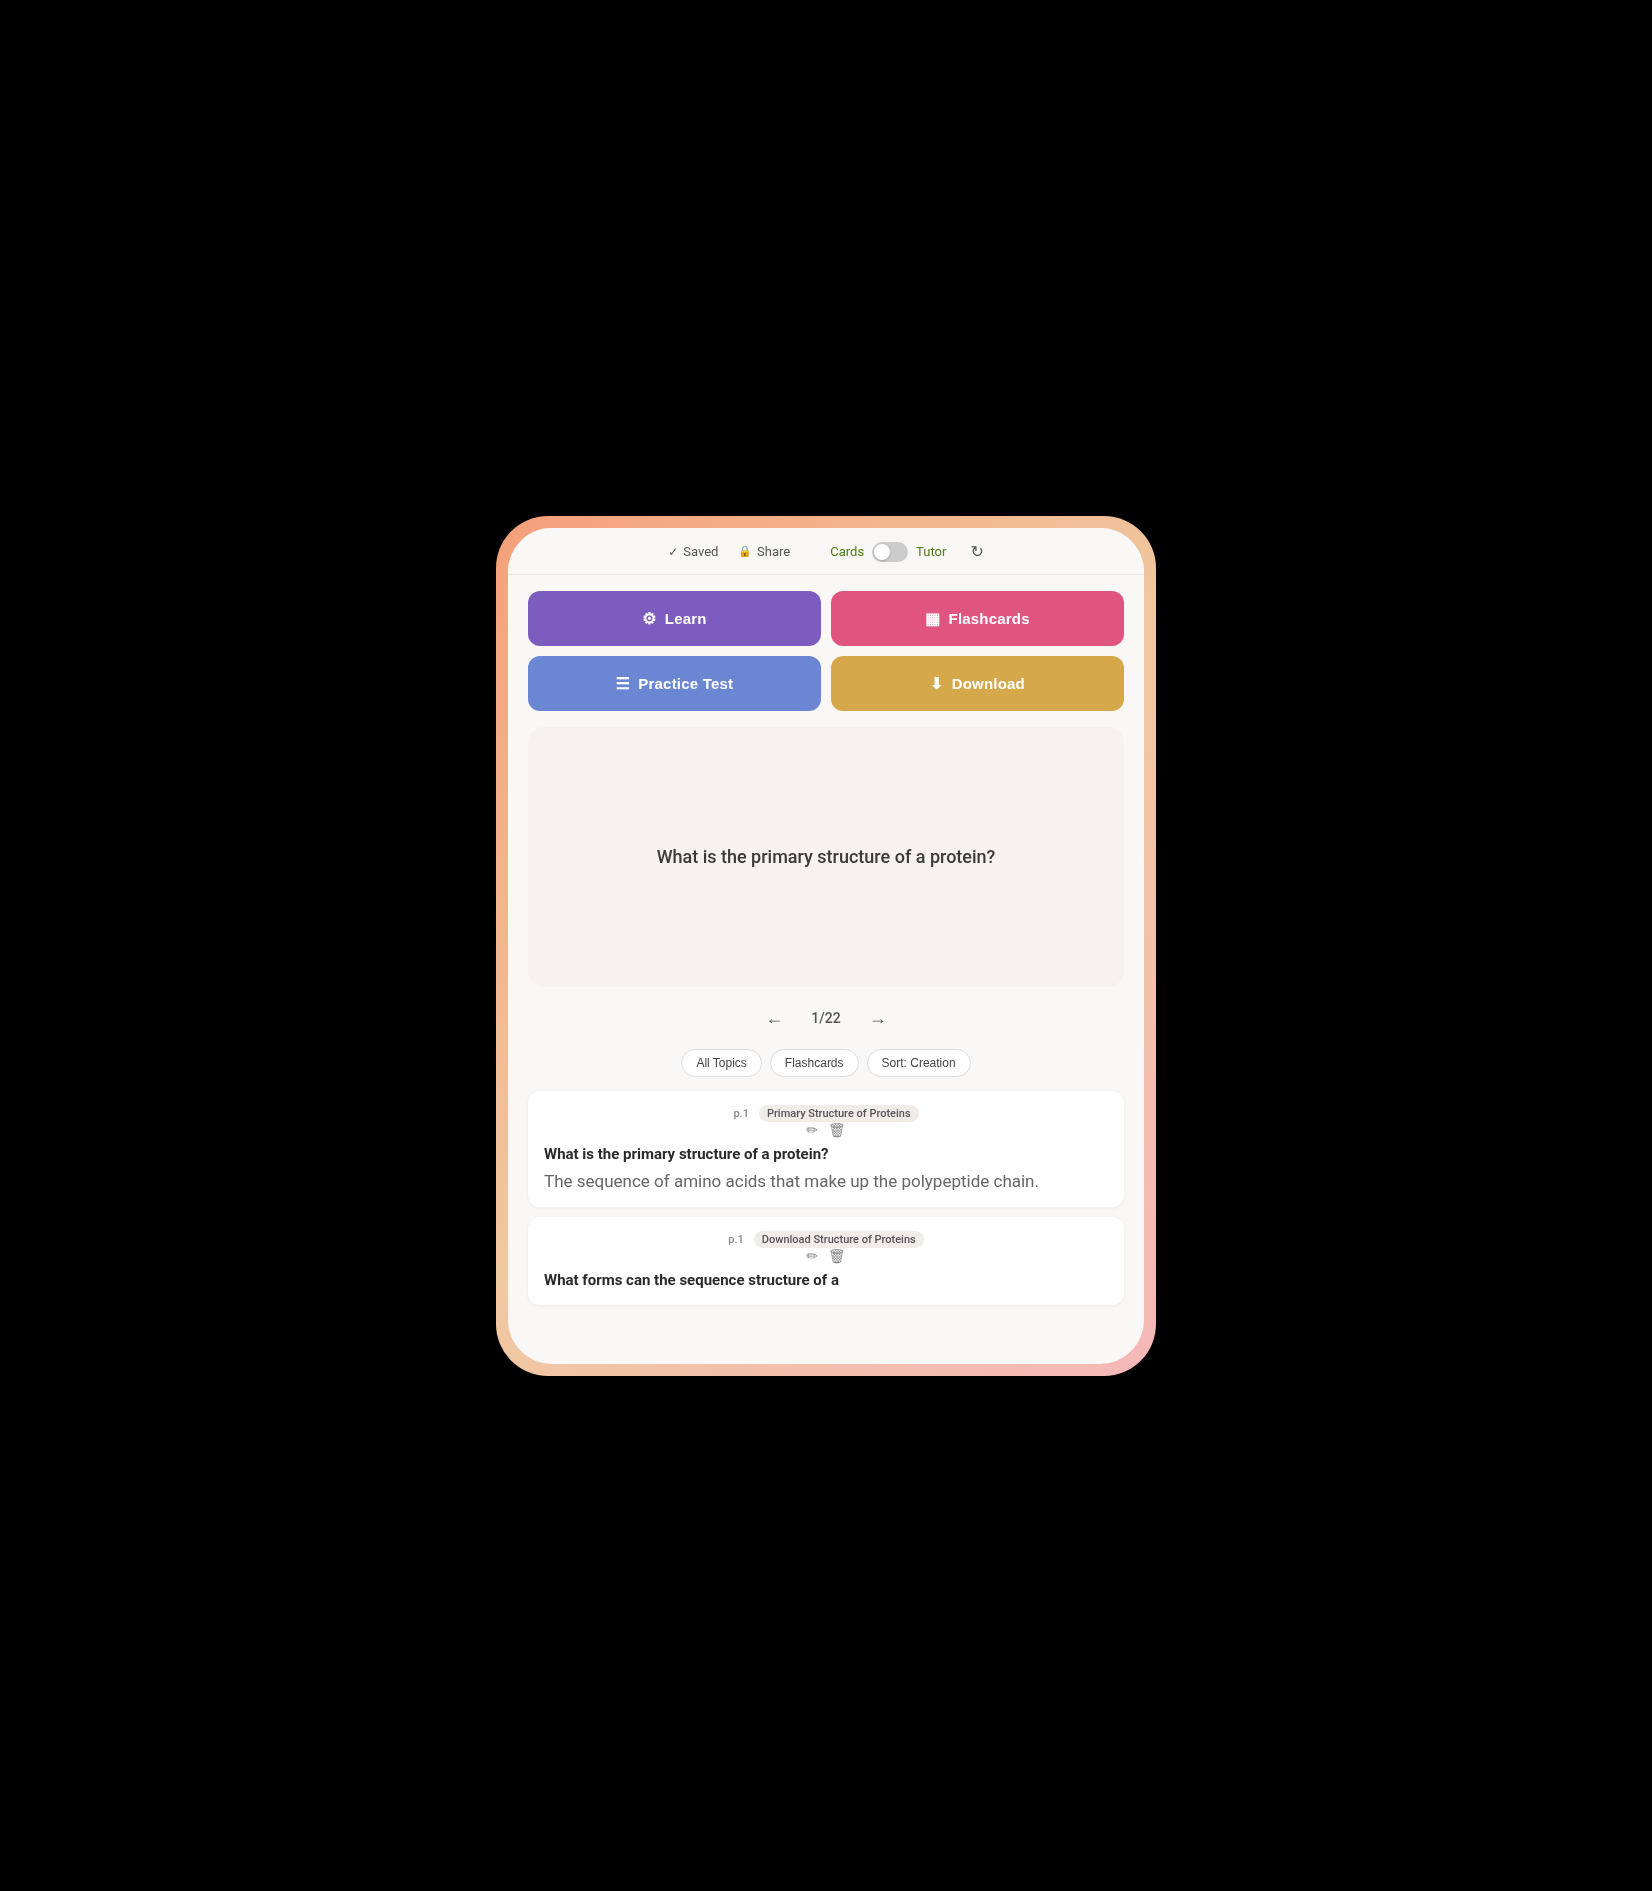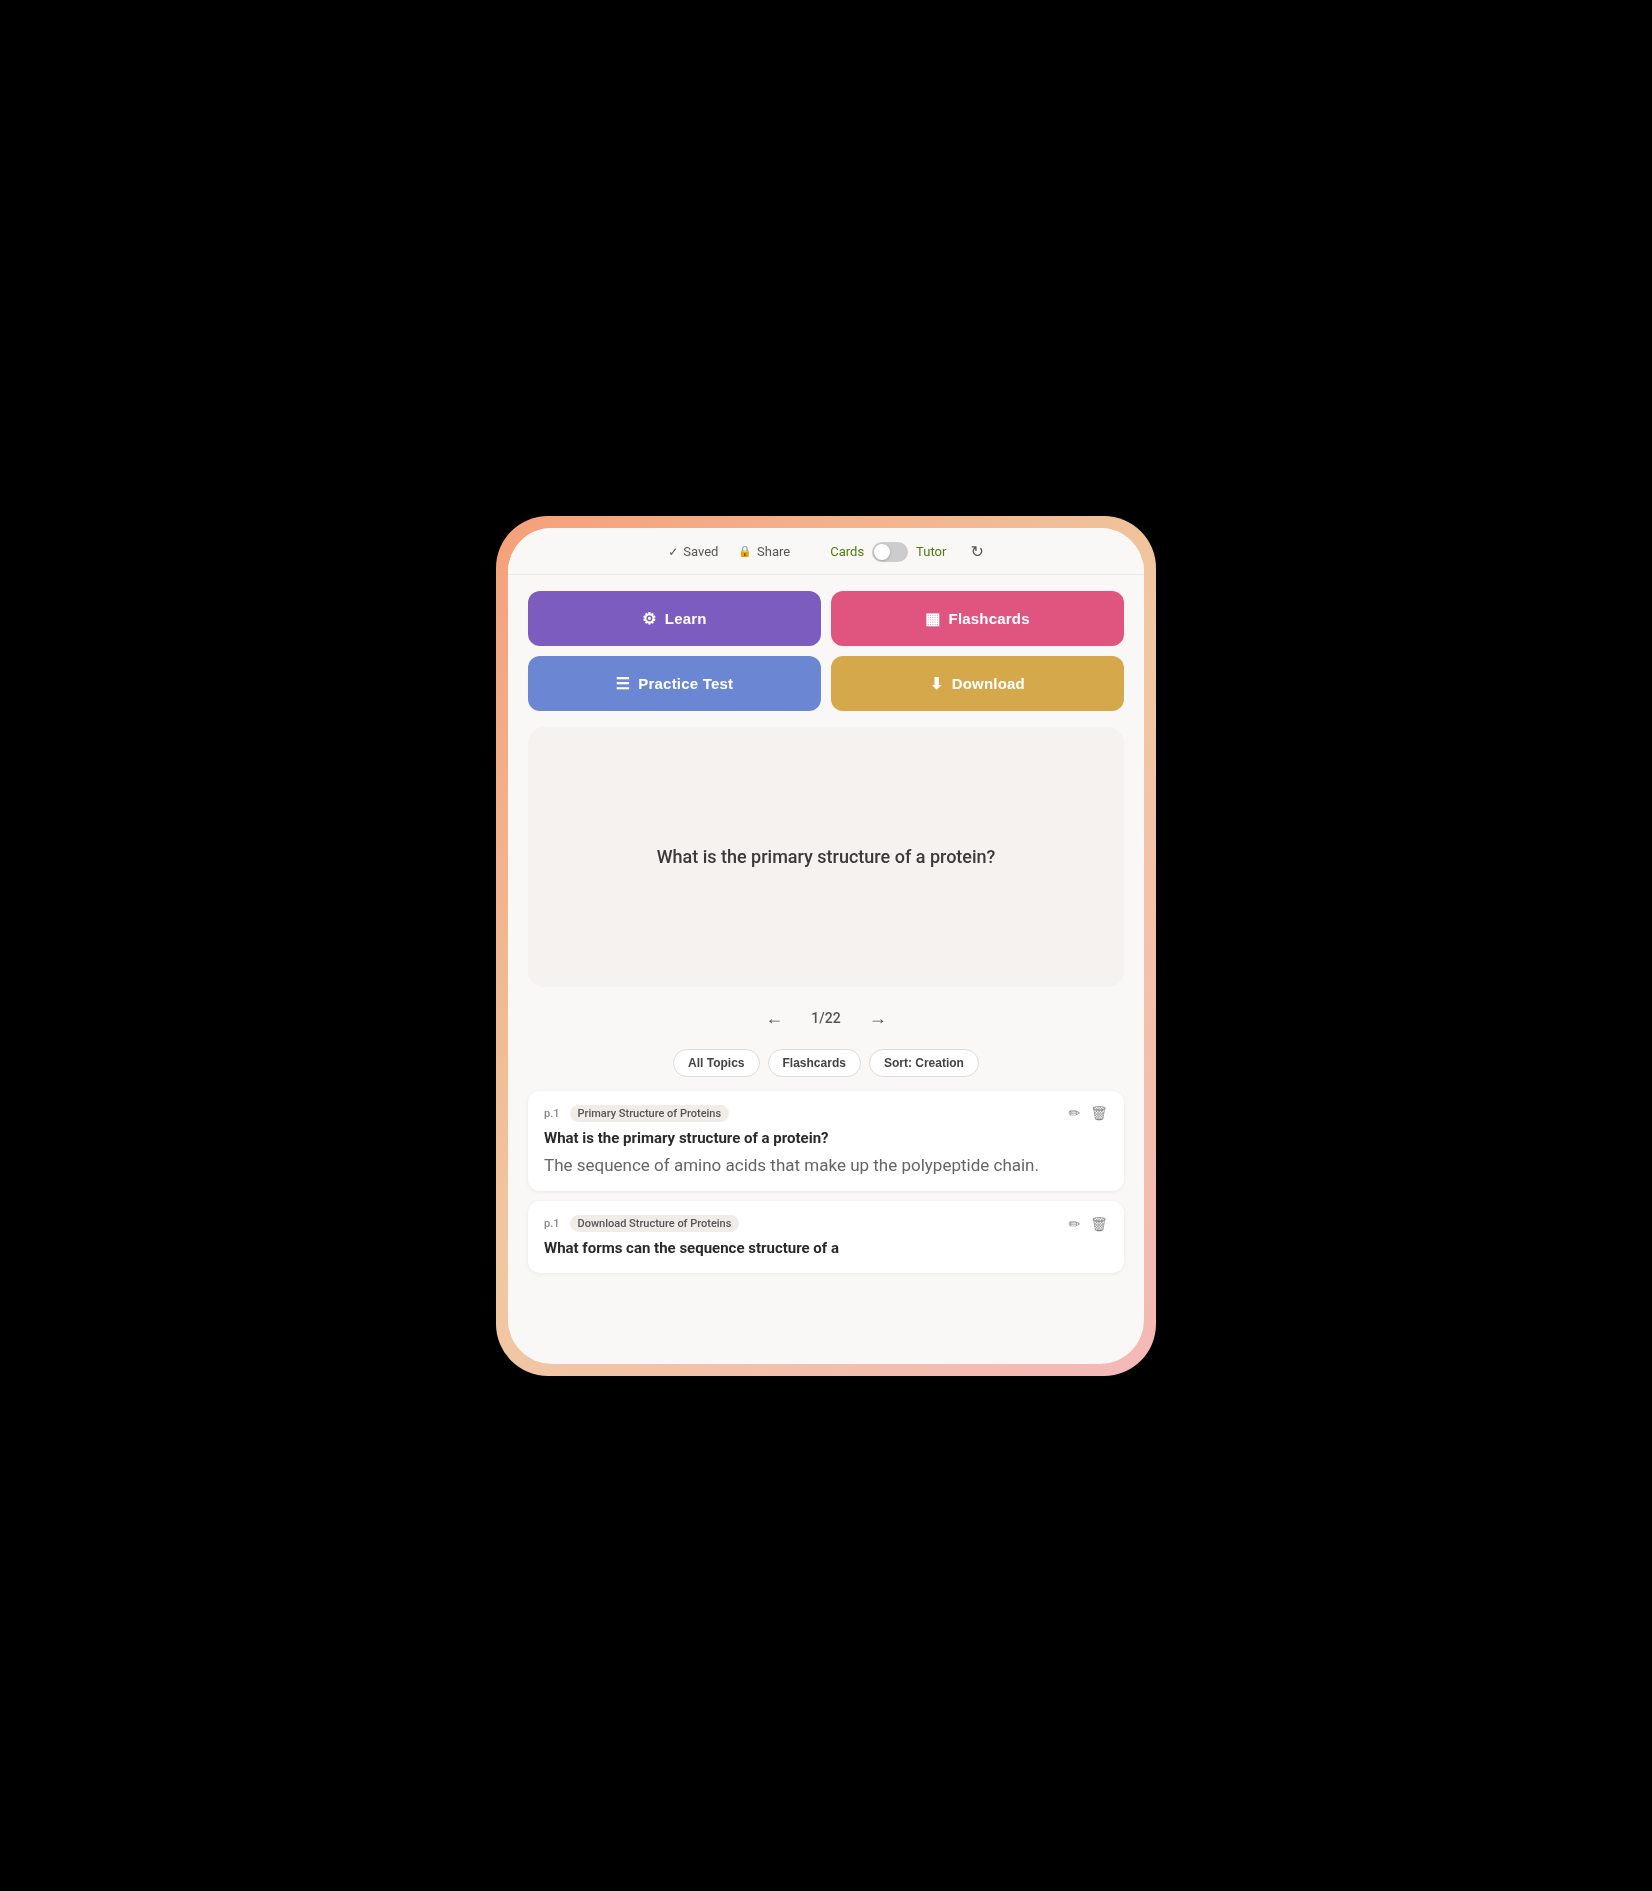--- a/index.html
+++ b/index.html
@@ -207,37 +207,37 @@
     }
 
     .pill {
       padding: 6px 14px;
       border-radius: 20px;
       border: 1px solid #ddd;
       background: white;
       font-size: 12px;
       color: #444;
       cursor: pointer;
-      font-weight: 700;
+      font-weight: 400;
     }
 
     
     .card-list-item {
       background: white;
       border-radius: 12px;
       padding: 14px 16px;
       margin-bottom: 10px;
       box-shadow: 0 1px 4px rgba(0,0,0,0.06);
     }
 
     .card-item-header {
       display: flex;
       align-items: center;
-      justify-content: space-between;
       margin-bottom: 6px;
+      flex-direction: column;
     }
 
     .card-item-meta {
       display: flex;
       align-items: center;
       gap: 10px;
     }
 
     .card-page {
       font-size: 11px;

